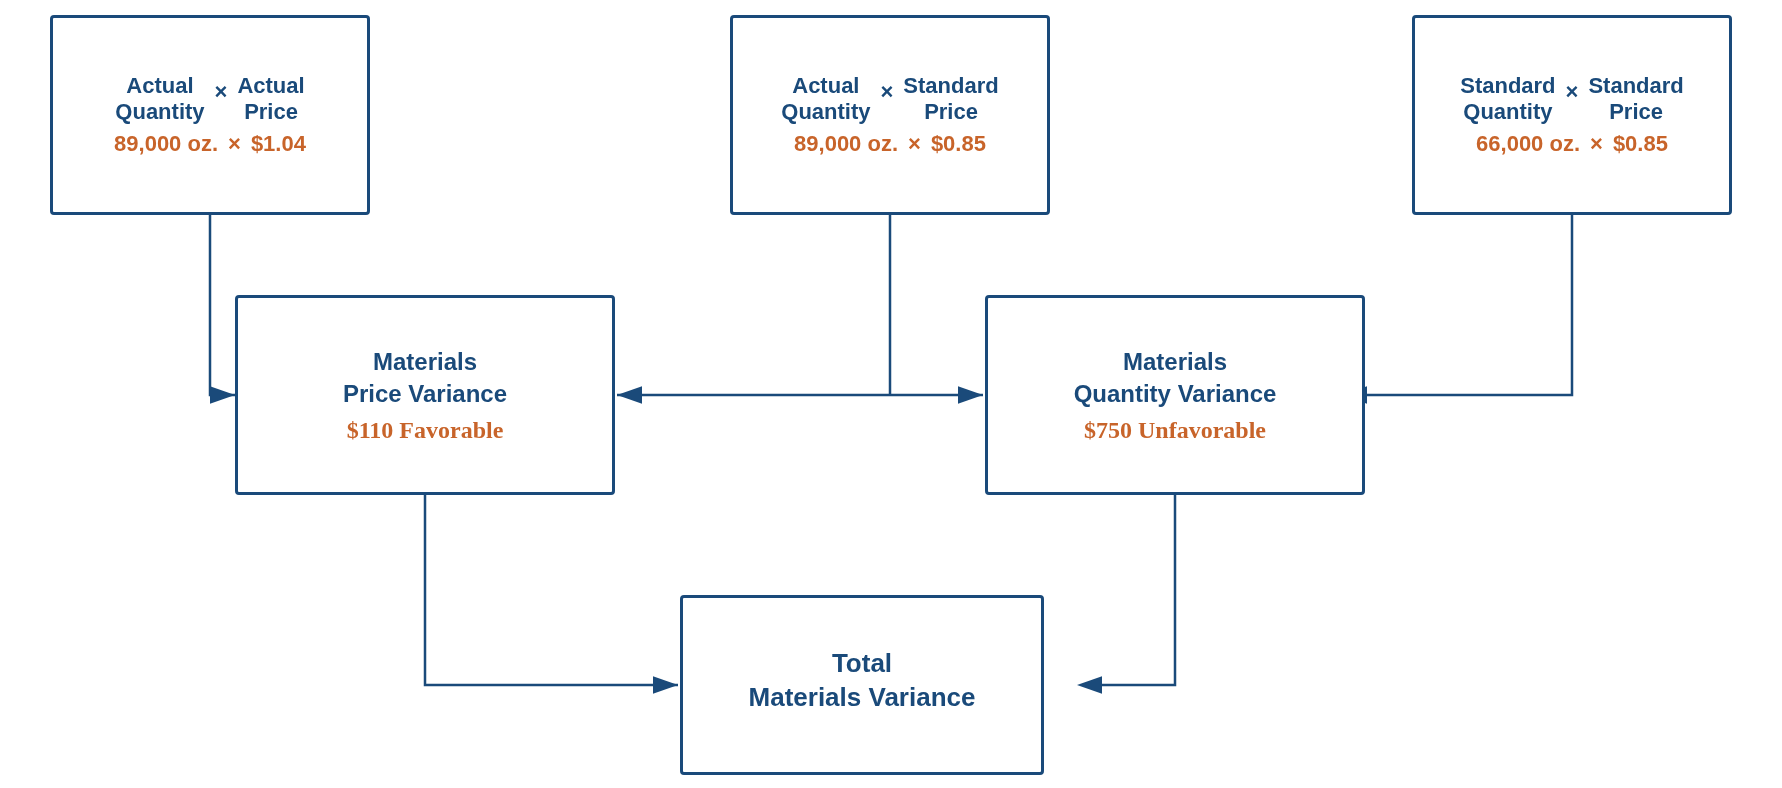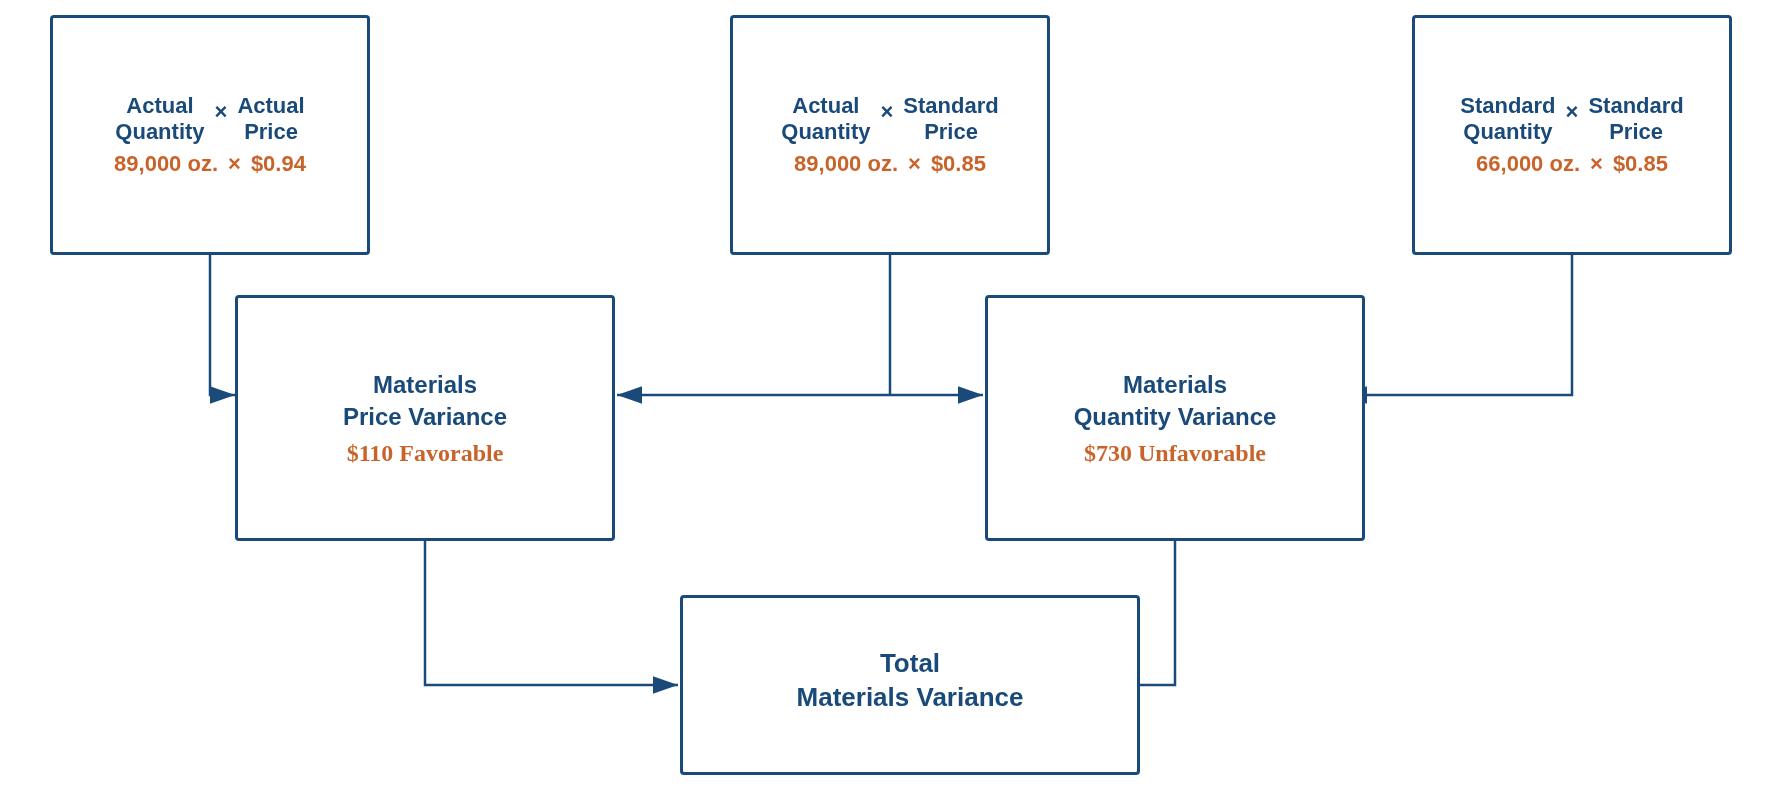--- a/index.html
+++ b/index.html
@@ -21,21 +21,21 @@
     .box {
       border: 3px solid #1a4a7a;
       border-radius: 4px;
       background: #fff;
       text-align: center;
       position: absolute;
     }
 
     .top-box {
       width: 320px;
-      height: 240px;
+      height: 200px;
       padding: 20px 15px;
       display: flex;
       flex-direction: column;
       align-items: center;
       justify-content: center;
     }
 
     .box-title-row {
       display: flex;
       align-items: flex-start;
@@ -77,21 +77,21 @@
 
     .box-operator-orange {
       font-size: 22px;
       color: #c8642a;
       font-weight: bold;
     }
 
     
     .mid-box {
       width: 380px;
-      height: 246px;
+      height: 200px;
       padding: 20px;
       display: flex;
       flex-direction: column;
       align-items: center;
       justify-content: center;
     }
 
     .mid-box-title {
       font-weight: bold;
       font-size: 24px;
@@ -104,21 +104,21 @@
     .mid-box-value {
       font-size: 24px;
       color: #c8642a;
       font-weight: bold;
       text-align: center;
       font-family: Liberation Serif, serif;
     }
 
     
     .bottom-box {
-      width: 460px;
+      width: 364px;
       height: 180px;
       padding: 20px;
       display: flex;
       flex-direction: column;
       align-items: center;
       justify-content: center;
     }
 
     .bottom-box-title {
       font-weight: bold;
@@ -191,21 +191,21 @@
       </div>
       <div class="box-operator">×</div>
       <div class="box-title-item">
         <div>Actual</div>
         <div>Price</div>
       </div>
     </div>
     <div class="box-value-row">
       <div class="box-value">89,000 oz.</div>
       <div class="box-operator-orange">×</div>
-      <div class="box-value">$0.94</div>
+      <div class="box-value">$1.04</div>
     </div>
   </div>
 
   <div class="box top-box" style="left: 730px; top: 15px;">
     <div class="box-title-row">
       <div class="box-title-item">
         <div>Actual</div>
         <div>Quantity</div>
       </div>
       <div class="box-operator">×</div>
@@ -244,21 +244,21 @@
     <div class="mid-box-title">
       Materials<br>Price Variance
     </div>
     <div class="mid-box-value">$110 Favorable</div>
   </div>
 
   <div class="box mid-box" style="left: 985px; top: 295px;">
     <div class="mid-box-title">
       Materials<br>Quantity Variance
     </div>
-    <div class="mid-box-value">$730 Unfavorable</div>
+    <div class="mid-box-value">$750 Unfavorable</div>
   </div>
 
   <div class="box bottom-box" style="left: 680px; top: 595px;">
     <div class="bottom-box-title">
       Total<br>Materials Variance
     </div>
   </div>
 
 </div>
 

